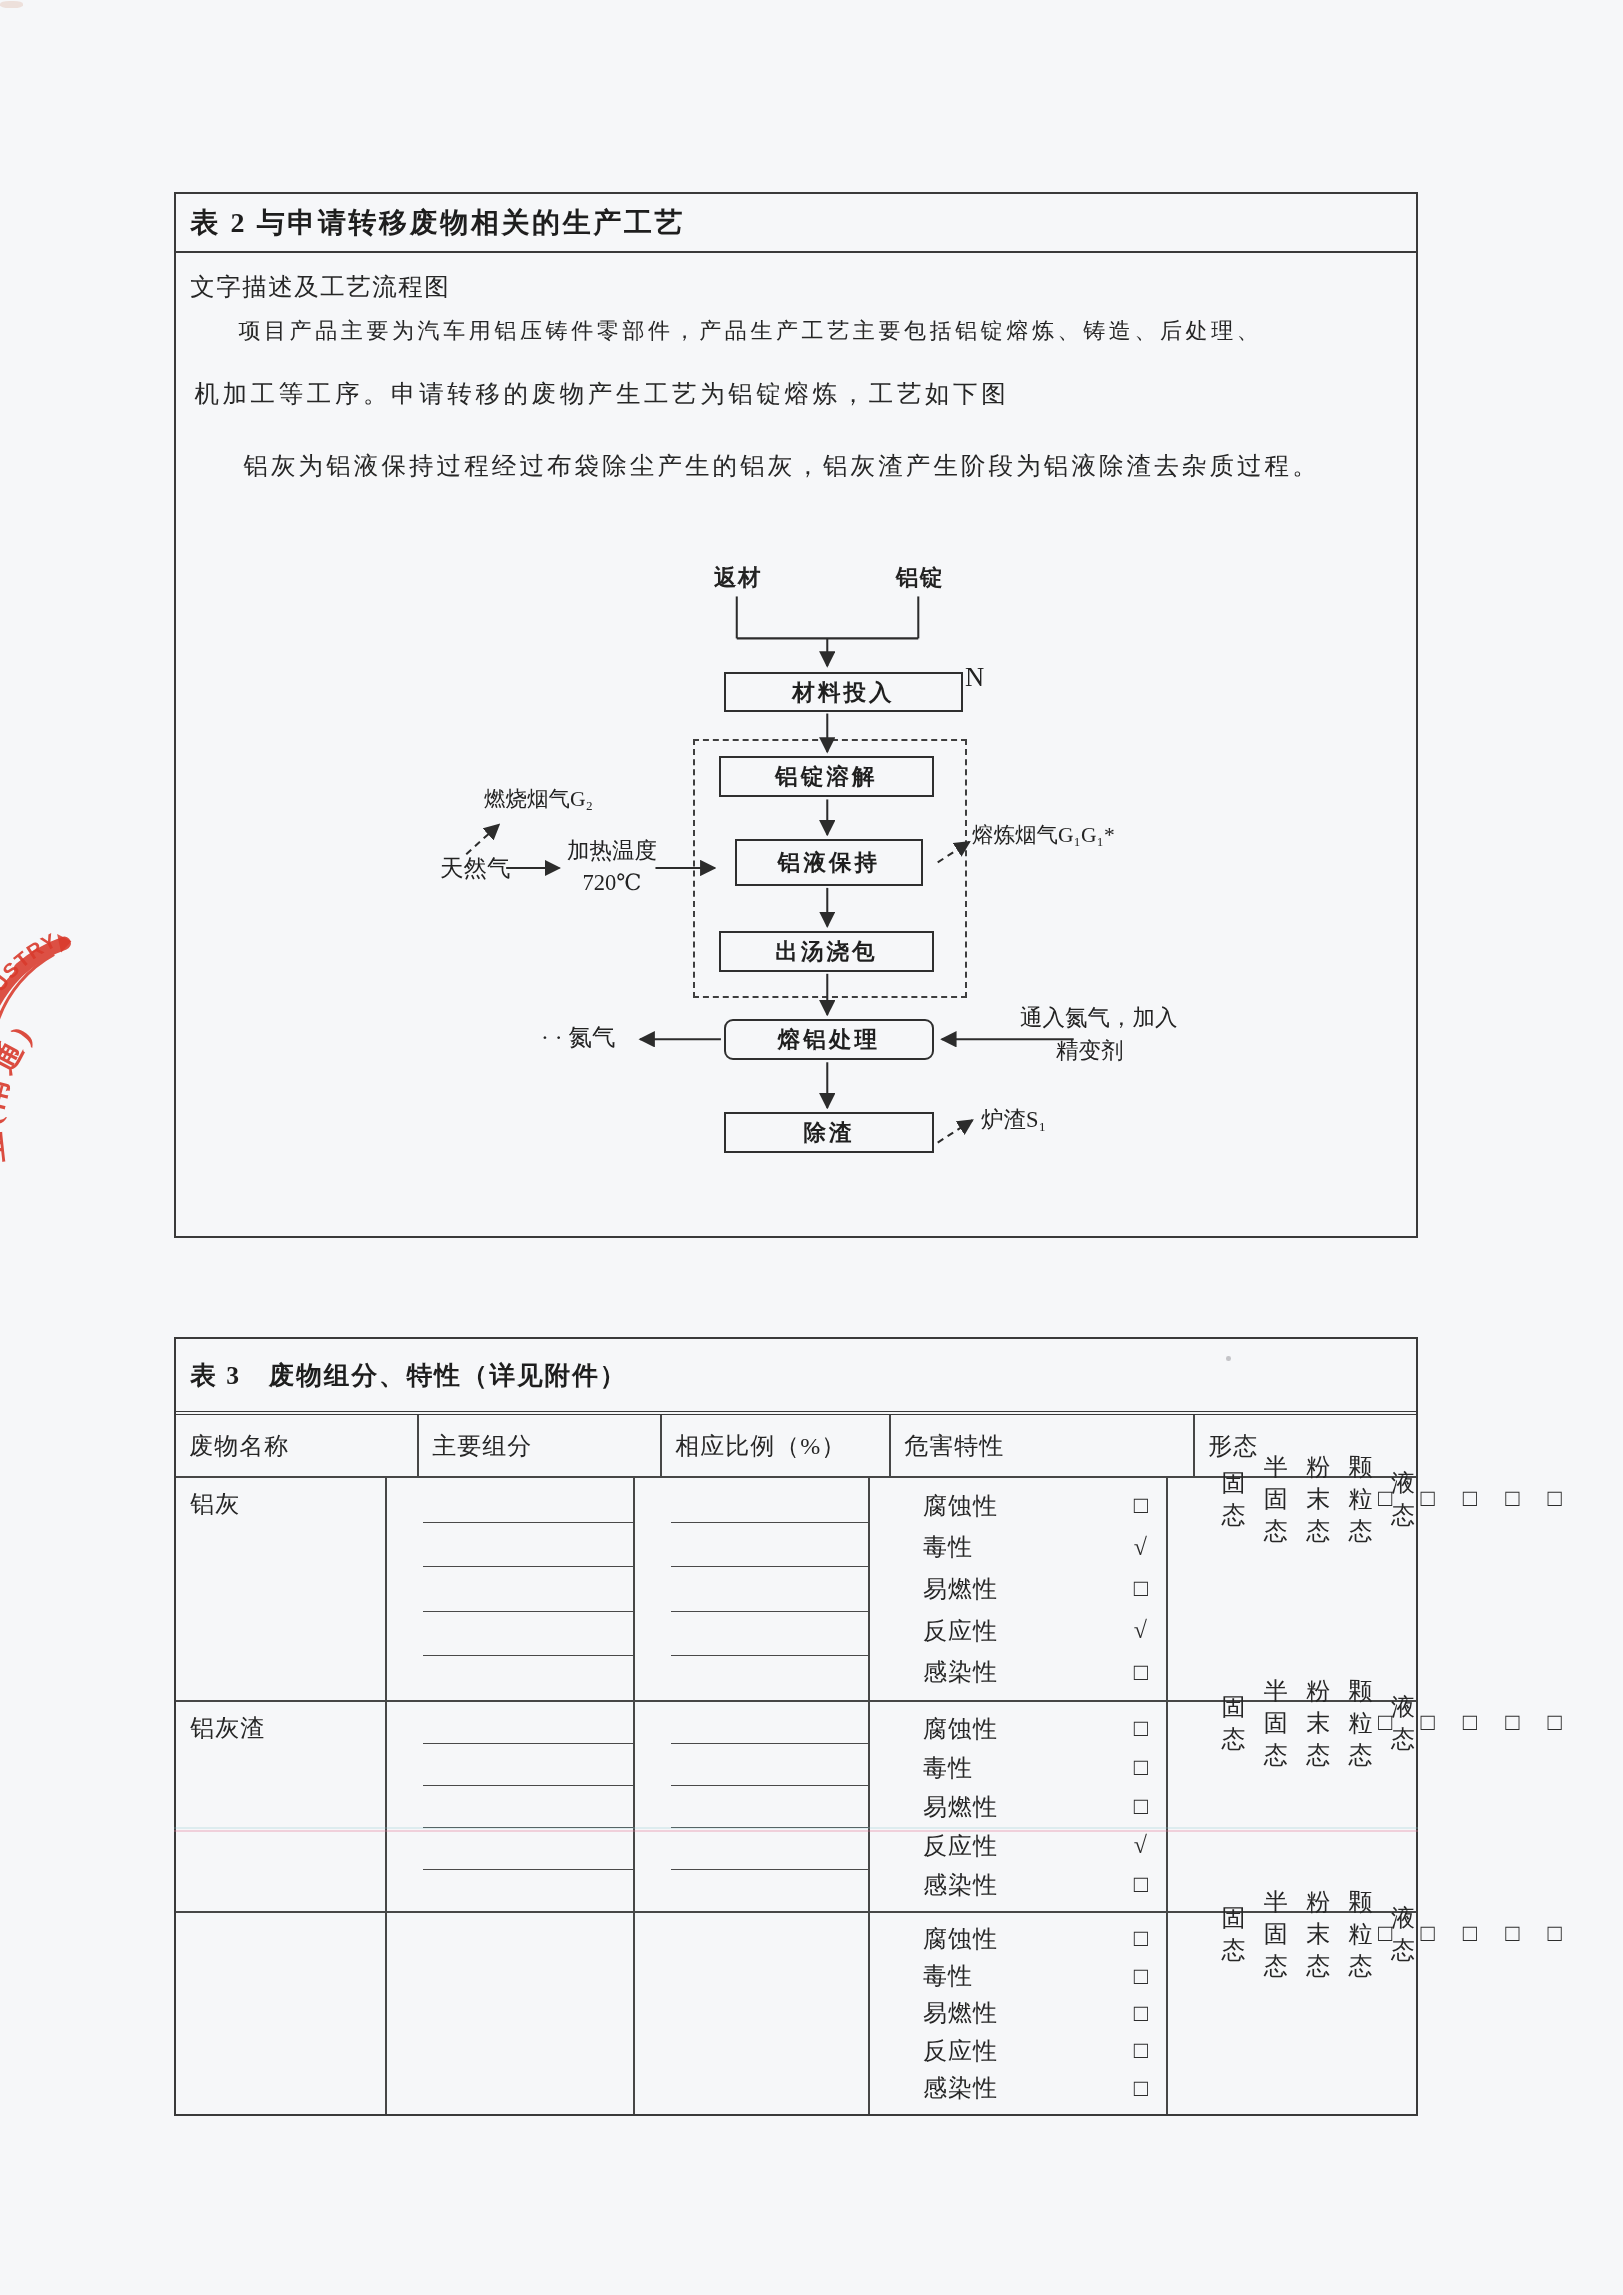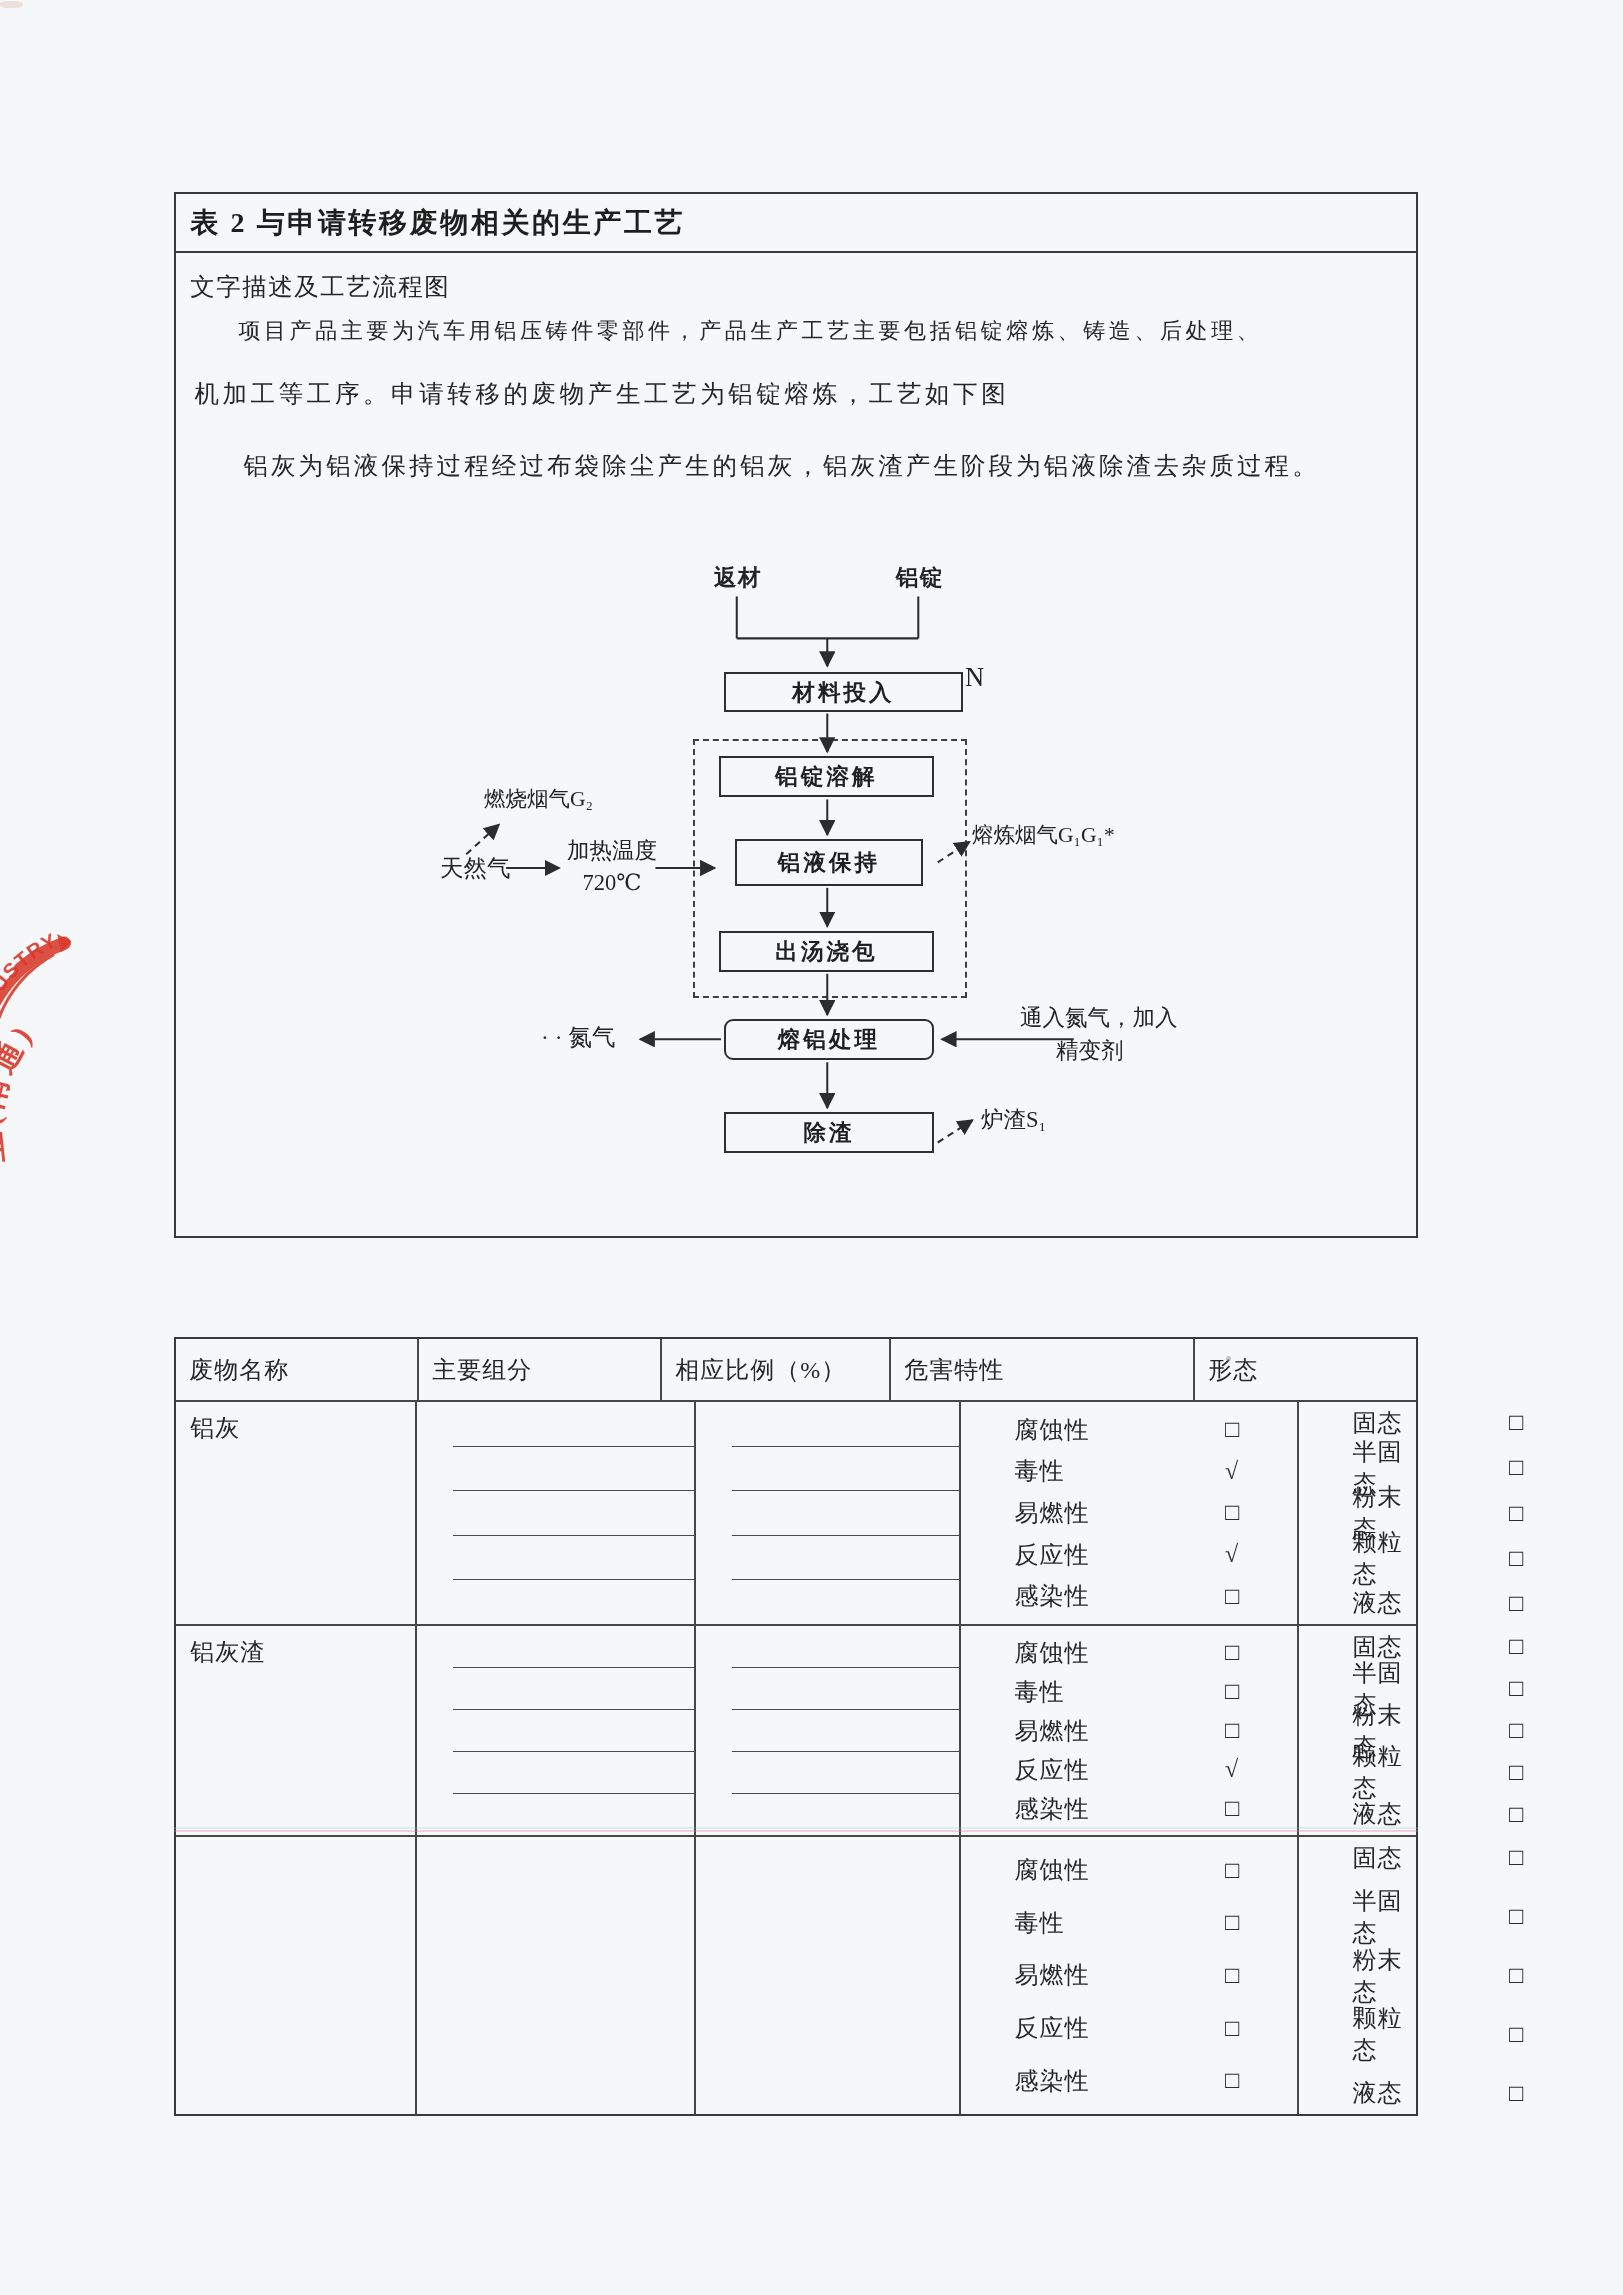--- a/index.html
+++ b/index.html
@@ -37,21 +37,21 @@
   .blk.b2{height:209px;border-bottom:2px solid #474747;flex:0 0 auto;}
   .blk.b3{flex:1;}
   .c1{width:241px;border-right:2px solid #474747;padding:10.2px 0 0 14.3px;font-size:24px;
       letter-spacing:1px;box-sizing:border-box;}
   .c2{width:241px;border-right:2px solid #474747;display:flex;flex-direction:column;}
   .c3{width:227px;border-right:2px solid #474747;display:flex;flex-direction:column;}
   .sub{flex:1;border-bottom:1.5px solid #4a4a4a;}
   .sub:last-child{border-bottom:none;}
   .c4{width:302px;border-right:2px solid #474747;display:flex;flex-direction:column;
       justify-content:space-around;padding:7px 0;box-sizing:border-box;}
-  .c5{flex:1;display:flex;flex-direction:column;justify-content:space-between;padding:4.1px 0;}
+  .c5{flex:1;display:flex;flex-direction:row;justify-content:space-between;padding:4.1px 0;}
   .hl{position:relative;display:flex;align-items:center;padding-left:17.4px;font-size:24px;
       letter-spacing:1px;height:33px;}
   .mk{position:absolute;font-size:24px;color:#2d2d2d;}
   .c4 .mk{left:228px;}
   .c5 .mk{left:174px;}
   
   .art-pink{position:absolute;left:174px;top:1830px;width:1244px;height:2px;
       background:rgba(225,120,150,0.30);z-index:6;}
   .art-teal{position:absolute;left:174px;top:1827px;width:1244px;height:1.5px;
       background:rgba(130,200,205,0.22);z-index:6;}
@@ -121,20 +121,21 @@
       <div>加热温度</div>
       <div>720℃</div>
   </div>
   <div class="flbl" style="left:972px;top:820px;font-size:21.5px;">熔炼烟气G₁G₁*</div>
   <div class="flbl" style="left:541px;top:1021px;font-size:23.5px;">· · 氮气</div>
   <div class="flbl" style="left:1020px;top:1002px;font-size:22.5px;">通入氮气，加入</div>
   <div class="flbl" style="left:1056px;top:1035px;font-size:22.5px;">精变剂</div>
   <div class="flbl" style="left:981px;top:1104px;font-size:22.5px;">炉渣S₁</div>
 
   <div class="t3">
+    <div class="t3-title">表 3　废物组分、特性（详见附件）</div>
 
     <div class="t3-head">
       <div class="hc" style="width:243px;">废物名称</div>
       <div class="hc" style="width:243px;">主要组分</div>
       <div class="hc" style="width:229px;">相应比例（%）</div>
       <div class="hc" style="width:304px;">危害特性</div>
       <div class="hc" style="flex:1;border-right:none;">形态</div>
     </div>
 
     <div class="t3-body">

